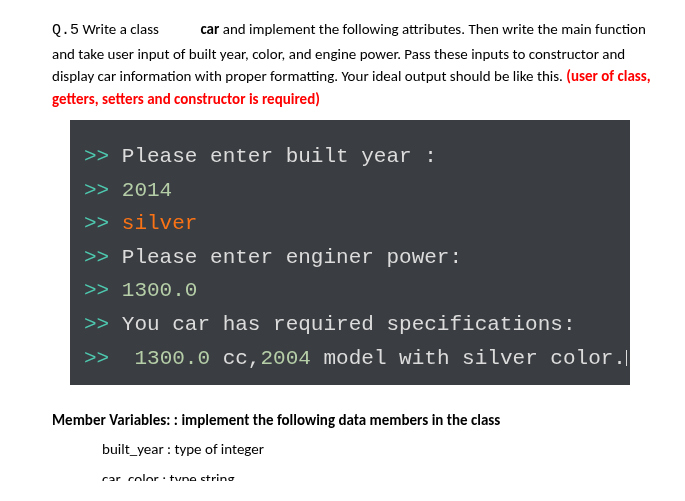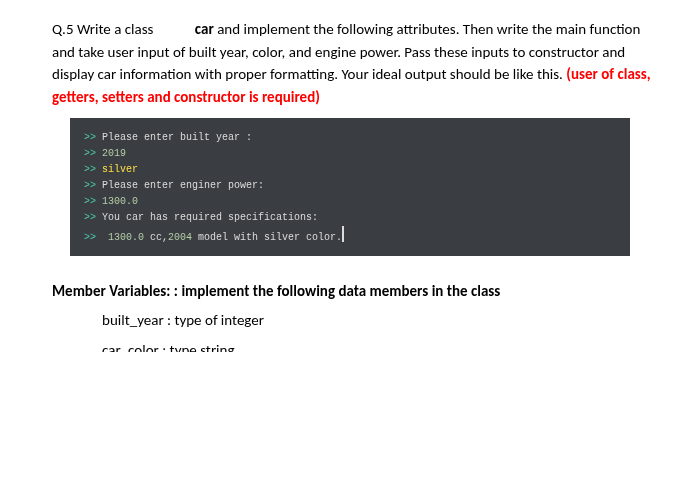--- a/index.html
+++ b/index.html
@@ -9,37 +9,37 @@
     width: 685px;
     height: 501px;
     overflow: hidden;
     padding: 18px 28px 0 52px;
     font-size: 15px;
     color: #000;
     line-height: 1.5;
     position: relative;
   }
   .question-text { margin-bottom: 10px; }
-  .question-text .q-label { font-weight: normal; }
+  .question-text .q-label { font-weight: normal; font-family: Liberation Mono, monospace; }
   .question-text .bold { font-weight: 700; margin-left: 38px; }
   .red-bold { color: #ff0000; font-weight: 700; }
   .terminal {
     background: #3a3d41;
     color: #d4d4d4;
     font-family: Consolas, "Courier New", monospace;
-    font-size: 10px;
+    font-size: 21px;
     line-height: 1.6;
-    padding: 12px 14px 10px 14px;
+    padding: 20px 14px 10px 14px;
     margin: 10px 0 24px 18px;
     width: 560px;
   }
   .terminal .row { white-space: pre; }
   .prompt { color: #4ec9b0; }
   .num-text { color: #b5cea8; }
-  .cyan-text { color: #fde047; text-align: right; }
+  .cyan-text { color: #f97316; text-align: right; }
   .plain-text { color: #dcdcdc; }
   .cursor {
     display: inline-block;
     width: 1.5px;
     height: 16px;
     background: #dcdcdc;
     vertical-align: -2px;
   }
   .section-heading { font-weight: 700; margin-top: 6px; margin-bottom: 6px; }
   .member-list { padding-left: 50px; }
@@ -47,21 +47,21 @@
 </style>
 </head>
 <body>
 
 <div class="question-text">
   <span class="q-label">Q.5</span><span> Write a class </span><span class="bold">car</span><span> and implement the following attributes. Then write the main function and take user input of built year, color, and engine power. Pass these inputs to constructor and display car information with proper formatting. Your ideal output should be like this. </span><span class="red-bold">(user of class, getters, setters and constructor is required)</span>
 </div>
 
 <div class="terminal" id="terminal">
     <div class="row"><span class="prompt">&gt;&gt; </span><span class="plain-text">Please enter built year :</span></div>
-    <div class="row"><span class="prompt">&gt;&gt; </span><span class="num-text">2019</span></div>
+    <div class="row"><span class="prompt">&gt;&gt; </span><span class="num-text">2014</span></div>
     <div class="row"><span class="prompt">&gt;&gt; </span><span class="cyan-text">silver</span></div>
     <div class="row"><span class="prompt">&gt;&gt; </span><span class="plain-text">Please enter enginer power:</span></div>
     <div class="row"><span class="prompt">&gt;&gt; </span><span class="num-text">1300.0</span></div>
     <div class="row"><span class="prompt">&gt;&gt; </span><span class="plain-text">You car has required specifications:</span></div>
     <div class="row"><span class="prompt">&gt;&gt; </span><span class="plain-text"> </span><span class="num-text">1300.0</span><span class="plain-text"> cc,</span><span class="num-text">2004</span><span class="plain-text"> model with silver color.</span><span class="cursor"></span></div>
   </div>
 
 <div class="section-heading">Member Variables: : implement the following data members in the class</div>
 <div class="member-list">
   <div class="member-item">built_year : type of integer</div>

